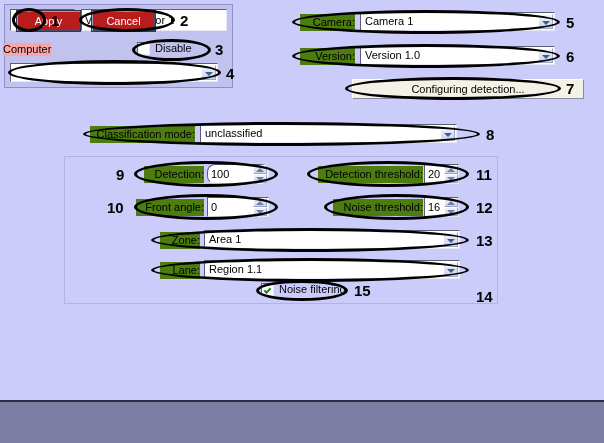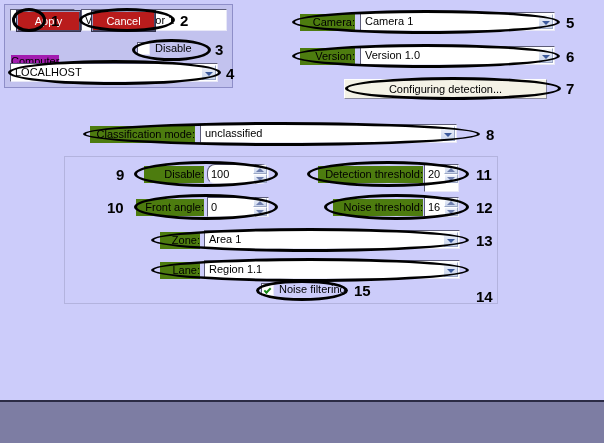--- a/index.html
+++ b/index.html
@@ -218,65 +218,64 @@
 
 <div class="groupbox-top"></div>
 
 <div class="txtbox" style="left:10px; top:9px; width:65px; height:22px; line-height:20px;">1</div>
 
 <div class="txtbox" style="left:81px; top:9px; width:146px; height:22px; line-height:20px;">Vehicle Detector 1</div>
 
 <div class="cbox" style="left:137px; top:42px;"></div>
 <div class="cblabel" style="left:155px; top:42px; background:#c2c2ee;">Disable</div>
 
-<div class="cblabel" style="left:11px; top:43px; background:#a21caf;margin-top:12px;">Computer</div>
+<div class="cblabel" style="left:3px; top:43px; background:#fca5a5;">Computer</div>
 
 <div class="combo" style="left:10px; top:63px; width:208px; height:19px;">
-  <span class="val">LOCALHOST</span>
   <span class="arrow"></span>
 </div>
 
 <div class="fieldlabel" style="left:300px; top:14px; width:55px;">Camera:</div>
 <div class="combo" style="left:360px; top:12px; width:195px; height:19px;">
   <span class="val">Camera 1</span>
   <span class="arrow"></span>
 </div>
 
 <div class="fieldlabel" style="left:300px; top:48px; width:55px;">Version:</div>
 <div class="combo" style="left:360px; top:46px; width:195px; height:19px;">
   <span class="val">Version 1.0</span>
   <span class="arrow"></span>
 </div>
 
-<div class="pbtn" style="left:344px; top:79px; width:203px; height:20px;">Configuring detection...</div>
+<div class="pbtn" style="left:352px; top:79px; width:232px; height:20px;">Configuring detection...</div>
 
 <div class="fieldlabel" style="left:90px; top:126px; width:105px;">Classification mode:</div>
 <div class="combo" style="left:200px; top:124px; width:257px; height:19px;">
   <span class="val">unclassified</span>
   <span class="arrow"></span>
 </div>
 
 <div class="groupbox-inner"></div>
 
-<div class="fieldlabel" style="left:144px; top:166px; width:60px;">Disable:</div>
+<div class="fieldlabel" style="left:144px; top:166px; width:60px;">Detection:</div>
 <div class="txtbox" style="left:207px; top:164px; width:62px; height:20px; line-height:18px;border-radius:8px;">100</div>
 <div class="spin" style="left:253px; top:165px; height:18px;">
   <span class="up"></span>
   <span class="dn"></span>
 </div>
 
 <div class="fieldlabel" style="left:136px; top:199px; width:68px;">Front angle:</div>
 <div class="txtbox" style="left:207px; top:197px; width:62px; height:20px; line-height:18px;">0</div>
 <div class="spin" style="left:253px; top:198px; height:18px;">
   <span class="up"></span>
   <span class="dn"></span>
 </div>
 
 <div class="fieldlabel" style="left:318px; top:166px; width:105px;">Detection threshold:</div>
-<div class="txtbox" style="left:424px; top:164px; width:35px; height:28px; line-height:18px;">20</div>
+<div class="txtbox" style="left:424px; top:164px; width:35px; height:20px; line-height:18px;">20</div>
 <div class="spin" style="left:444px; top:165px; height:18px;">
   <span class="up"></span>
   <span class="dn"></span>
 </div>
 
 <div class="fieldlabel" style="left:333px; top:199px; width:90px;">Noise threshold:</div>
 <div class="txtbox" style="left:424px; top:197px; width:35px; height:20px; line-height:18px;">16</div>
 <div class="spin" style="left:444px; top:198px; height:18px;">
   <span class="up"></span>
   <span class="dn"></span>

